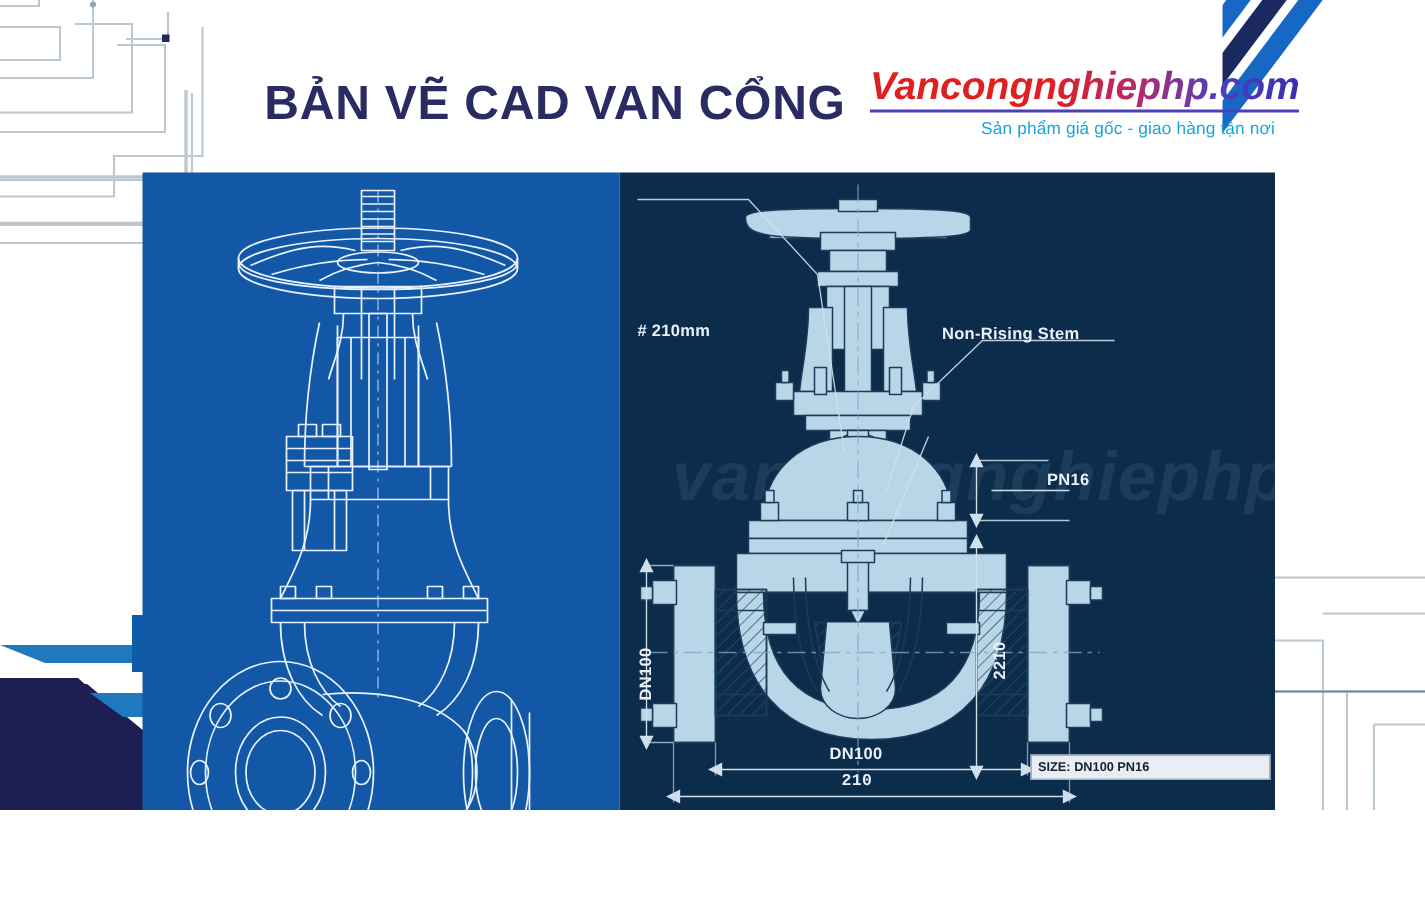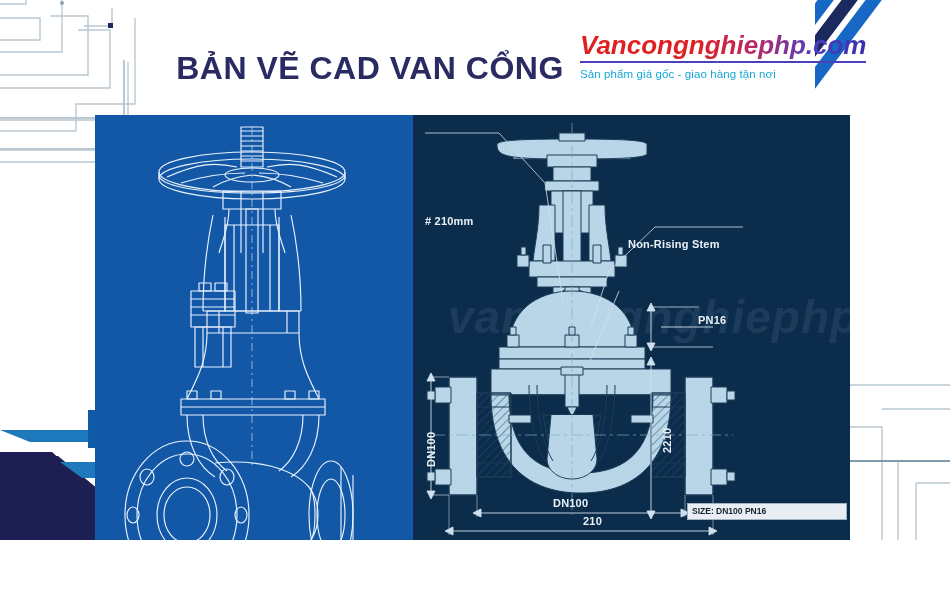--- a/index.html
+++ b/index.html
@@ -28,21 +28,21 @@
   .rail-left{position:absolute;left:0;top:0;width:6px;height:600px;}
 
   
   .header{position:absolute;left:0;top:0;width:950px;height:112px;}
   .page-title{
     position:absolute;left:120px;top:52px;width:500px;
     font-size:32px;font-weight:bold;letter-spacing:.5px;
     color:#2b2b63;text-align:center;line-height:1;
     white-space:nowrap;
   }
-  .brand{position:absolute;right:100px;top:32px;text-align:left;width:270px;}
+  .brand{position:absolute;right:100px;top:44px;text-align:right;width:270px;}
   .brand-name{
     font-size:26px;font-weight:bold;font-style:italic;line-height:1;
     white-space:nowrap;
     background:linear-gradient(90deg,#e02020 0%,#e02020 40%,#b52a6a 62%,#4b3fbd 82%,#3a2fae 100%);
     -webkit-background-clip:text;background-clip:text;color:transparent;
     padding-bottom:3px;border-bottom:2px solid #4b3fbd;
     display:inline-block;
   }
   .brand-tag{
     margin-top:5px;font-size:11.5px;font-weight:normal;color:#16a7d8;
@@ -394,31 +394,31 @@
 
           <path d="M12 18 H86 L132 68 L150 186" opacity=".9"></path>
 
           <path d="M330 112 H242 L196 156 L178 212" opacity=".9"></path>
           <path d="M206 176 L176 248" opacity=".9"></path>
         </g>
       </svg>
 
       <div class="ann" style="left:12px;top:100px;"># 210mm</div>
 
-      <div class="ann" style="left:215px;top:123px;">Non-Rising Stem</div>
+      <div class="ann" style="left:215px;top:102px;">Non-Rising Stem</div>
 
       <div class="ann ann-rot" style="left:12px;top:352px;transform:rotate(-90deg);">DN100</div>
 
       <div class="ann" style="left:253px;top:199px;padding-left:32px;">PN16</div>
 
       <div class="ann ann-rot" style="left:248px;top:338px;transform:rotate(-90deg);">2210</div>
 
       <div class="ann" style="left:140px;top:382px;">DN100</div>
 
-      <div class="ann" style="left:170px;top:400px;">210</div>
+      <div class="ann" style="left:148px;top:400px;font-family:Liberation Mono, monospace;">210</div>
 
       <div class="titleblock">
         <div>SIZE: DN100 PN16</div>
       </div>
     </div>
   </div>
 
 </div>
 
 </body></html>

